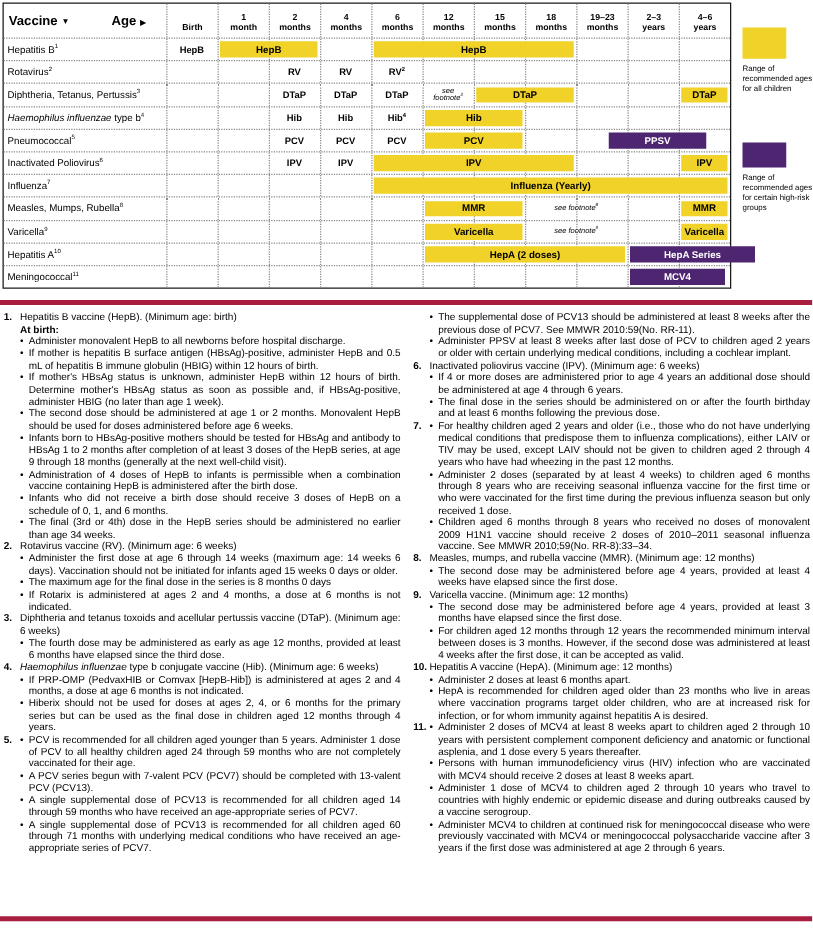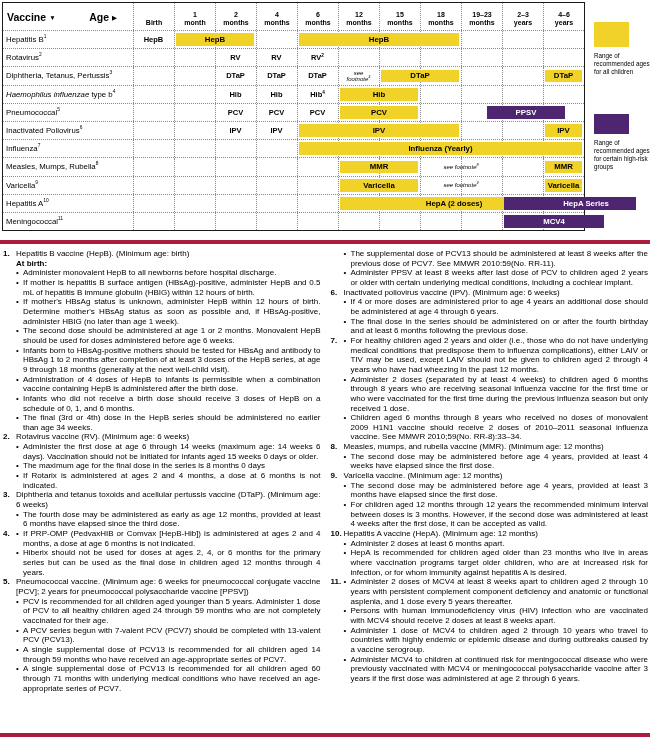--- a/index.html
+++ b/index.html
@@ -368,43 +368,43 @@
           <div class="colcell"></div>
           <div class="colcell"></div>
           <div class="colcell"></div>
           <div class="colcell"></div>
           <div class="colcell"></div>
           <div class="colcell"></div>
           <div class="colcell"></div>
           <div class="colcell"></div>
           <div class="colcell"></div>
           <div class="colcell"></div>
-          <div class="bar yellow" style="left: 337px; width: 160px; padding-left: 34px;">
+          <div class="bar yellow" style="left: 337px; width: 160px;">
             <span>HepA (2 doses)</span>
           </div>
-          <div class="bar purple" style="left: 501px; width: 100px; padding-left: 32px;">
+          <div class="bar purple" style="left: 501px; width: 100px;">
             <span>HepA Series</span>
           </div>
         </div>
         <div class="row">
           <div class="rlabel">
             <span><span>Meningococcal</span><sup>11</sup></span>
           </div>
           <div class="colcell"></div>
           <div class="colcell"></div>
           <div class="colcell"></div>
           <div class="colcell"></div>
           <div class="colcell"></div>
           <div class="colcell"></div>
           <div class="colcell"></div>
           <div class="colcell"></div>
           <div class="colcell"></div>
           <div class="colcell"></div>
           <div class="colcell"></div>
-          <div class="bar purple" style="left: 501px; width: 100px;">
+          <div class="bar purple" style="left: 501px; width: 76px;">
             <span>MCV4</span>
           </div>
         </div>
       </div>
   </div>
 
   <div class="legend">
     <div class="swatch sw-yellow"></div>
     <div class="ltext lt1">Range of recommended ages for all children</div>
     <div class="swatch sw-purple"></div>
@@ -458,31 +458,31 @@
         </div>
         <div class="fn">
           <span class="fn-num">3.</span>
           <div class="fn-body"><span class="fn-title"><span class="b">Diphtheria and tetanus toxoids and acellular pertussis vaccine (DTaP).</span><span> (Minimum age: 6 weeks)</span></span><div class="bul">
               <span class="dot">•</span>
               <div class="bt">The fourth dose may be administered as early as age 12 months, provided at least 6 months have elapsed since the third dose.</div>
             </div></div>
         </div>
         <div class="fn">
           <span class="fn-num">4.</span>
+          <div class="fn-body"><span class="fn-title"><span class="b i">Haemophilus influenzae</span><span class="b"> type b conjugate vaccine (Hib).</span><span> (Minimum age: 6 weeks)</span></span><div class="bul">
+              <span class="dot">•</span>
+              <div class="bt">If PRP-OMP (PedvaxHIB or Comvax [HepB-Hib]) is administered at ages 2 and 4 months, a dose at age 6 months is not indicated.</div>
+            </div><div class="bul">
+              <span class="dot">•</span>
+              <div class="bt">Hiberix should not be used for doses at ages 2, 4, or 6 months for the primary series but can be used as the final dose in children aged 12 months through 4 years.</div>
+            </div></div>
+        </div>
+        <div class="fn">
+          <span class="fn-num">5.</span>
           <div class="fn-body"><div class="bul">
-              <span class="dot">•</span>
-              <div class="bt">If PRP-OMP (PedvaxHIB or Comvax [HepB-Hib]) is administered at ages 2 and 4 months, a dose at age 6 months is not indicated.</div>
-            </div><div class="bul">
-              <span class="dot">•</span>
-              <div class="bt">Hiberix should not be used for doses at ages 2, 4, or 6 months for the primary series but can be used as the final dose in children aged 12 months through 4 years.</div>
-            </div></div>
-        </div>
-        <div class="fn">
-          <span class="fn-num">5.</span>
-          <div class="fn-body"><span class="fn-title"><span class="b">Pneumococcal vaccine.</span><span> (Minimum age: 6 weeks for pneumococcal conjugate vaccine [PCV]; 2 years for pneumococcal polysaccharide vaccine [PPSV])</span></span><div class="bul">
               <span class="dot">•</span>
               <div class="bt">PCV is recommended for all children aged younger than 5 years. Administer 1 dose of PCV to all healthy children aged 24 through 59 months who are not completely vaccinated for their age.</div>
             </div><div class="bul">
               <span class="dot">•</span>
               <div class="bt">A PCV series begun with 7-valent PCV (PCV7) should be completed with 13-valent PCV (PCV13).</div>
             </div><div class="bul">
               <span class="dot">•</span>
               <div class="bt">A single supplemental dose of PCV13 is recommended for all children aged 14 through 59 months who have received an age-appropriate series of PCV7.</div>
             </div><div class="bul">
               <span class="dot">•</span>

